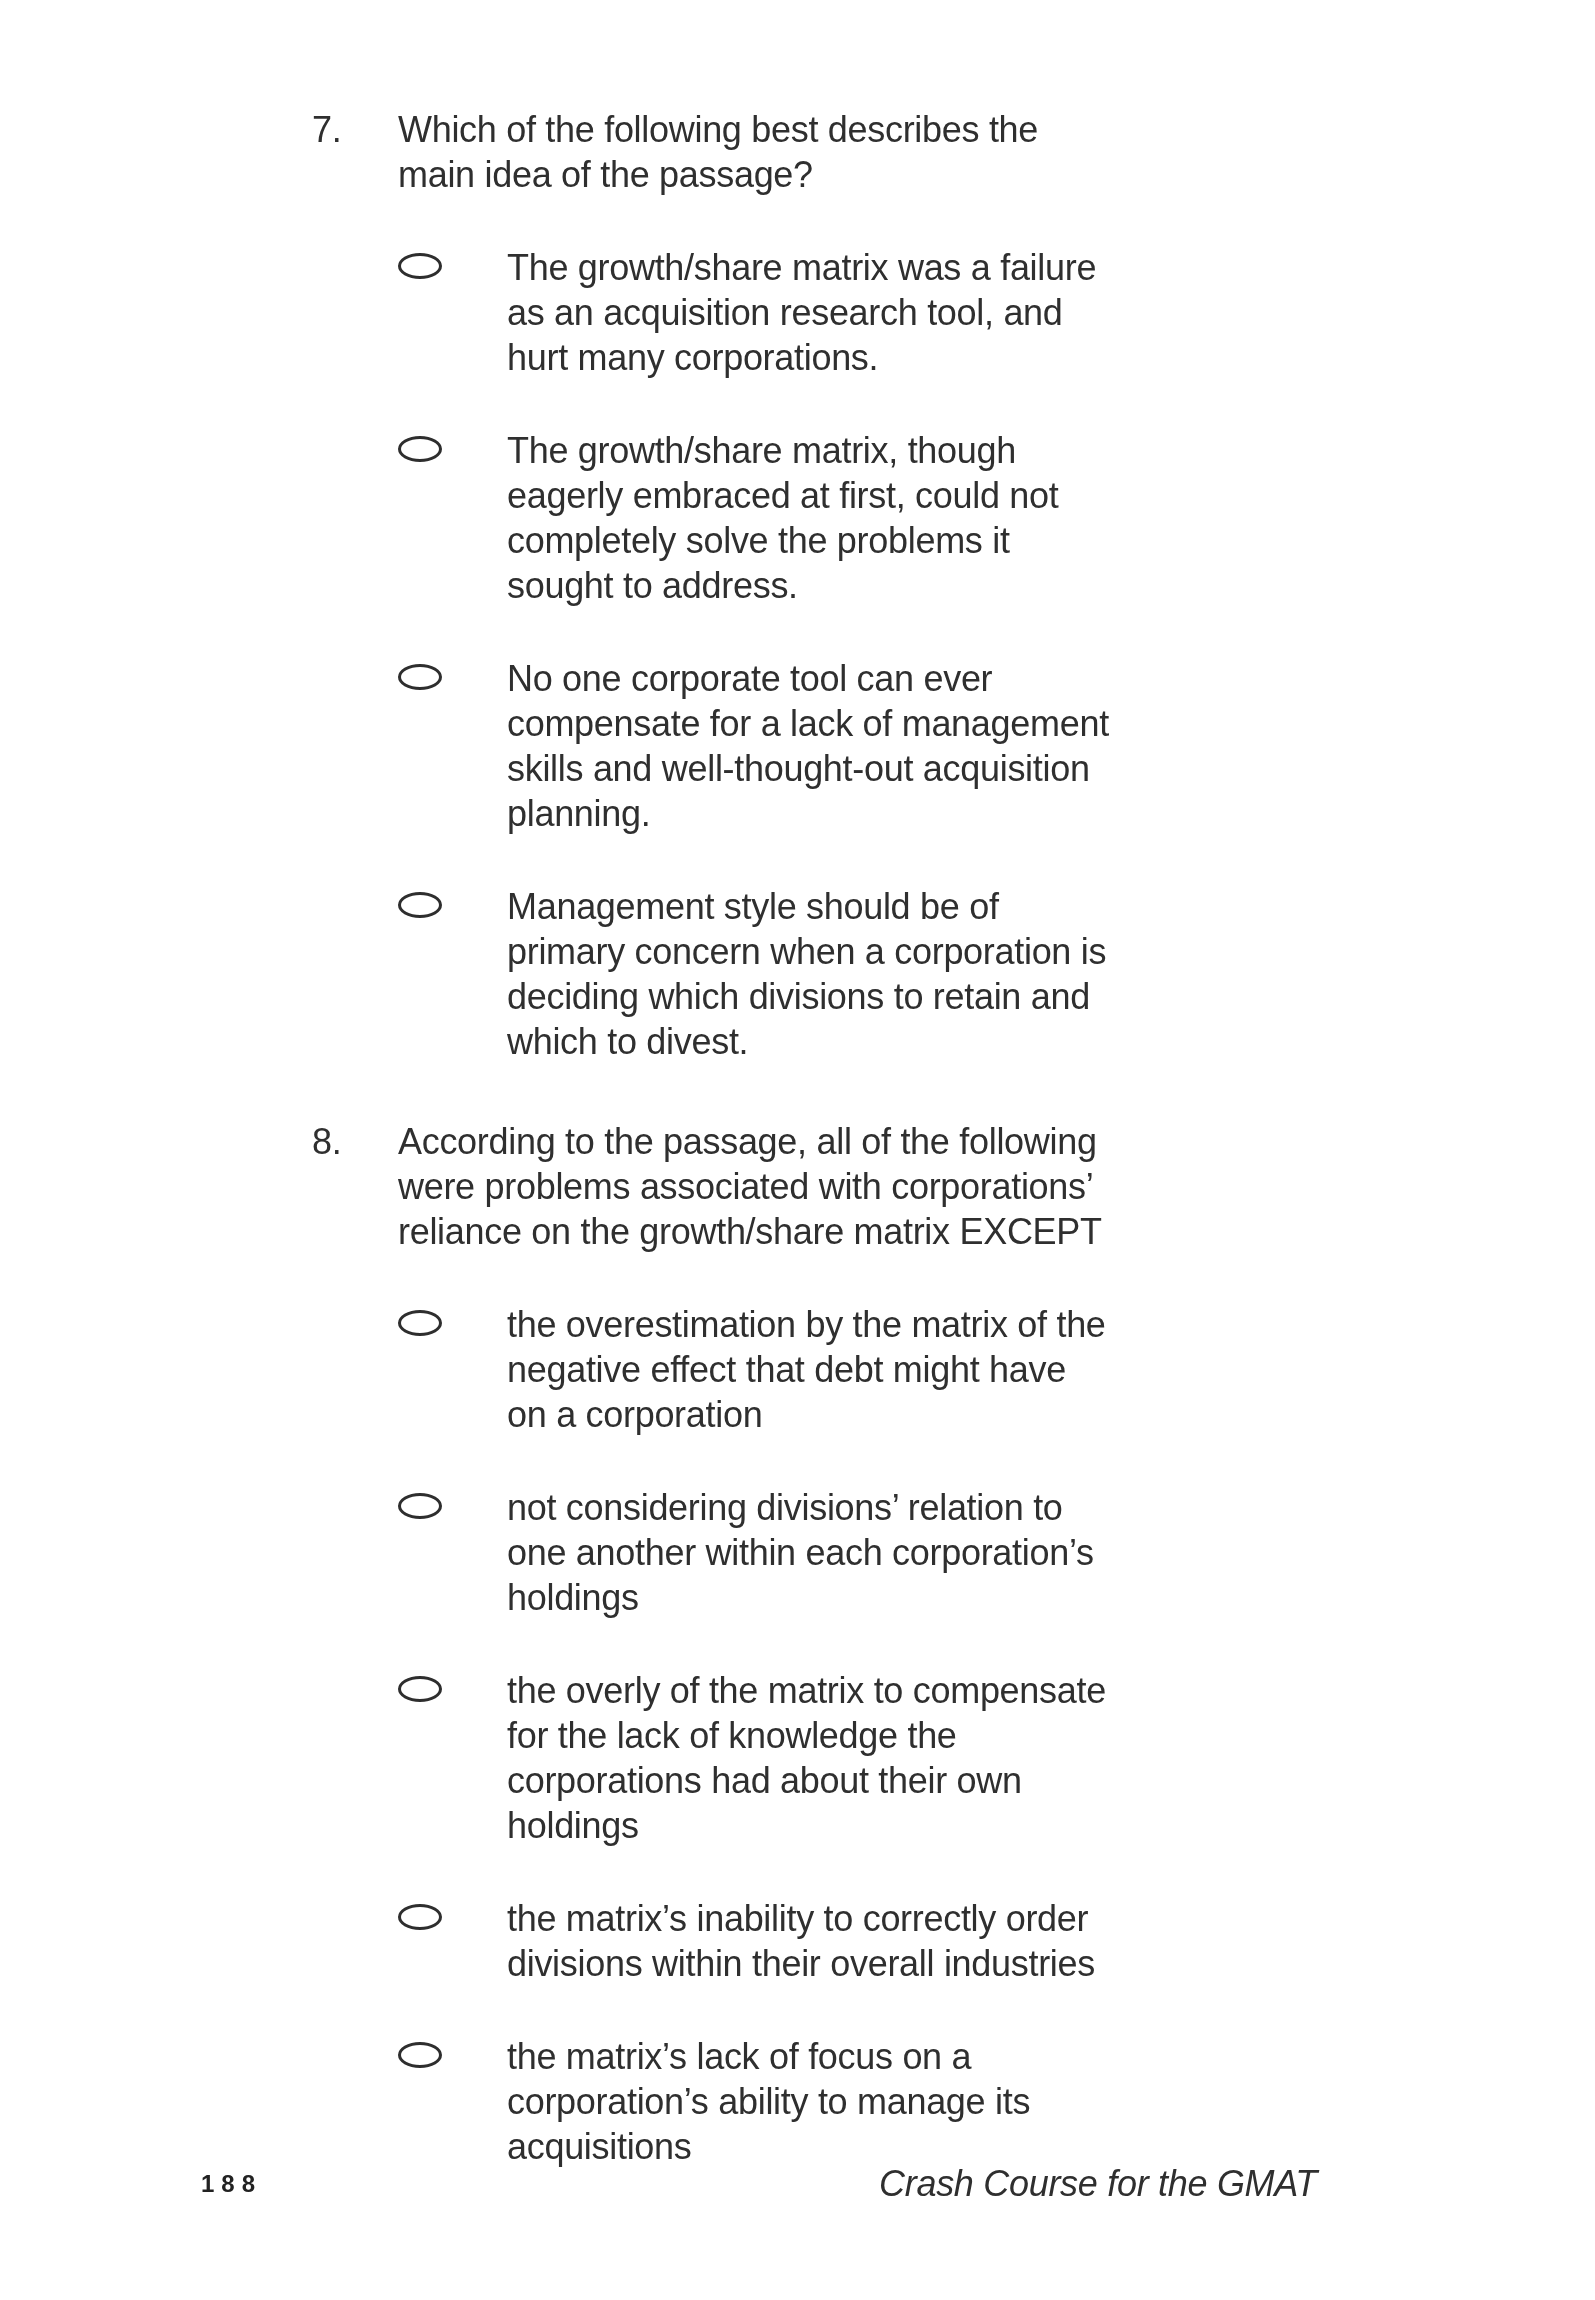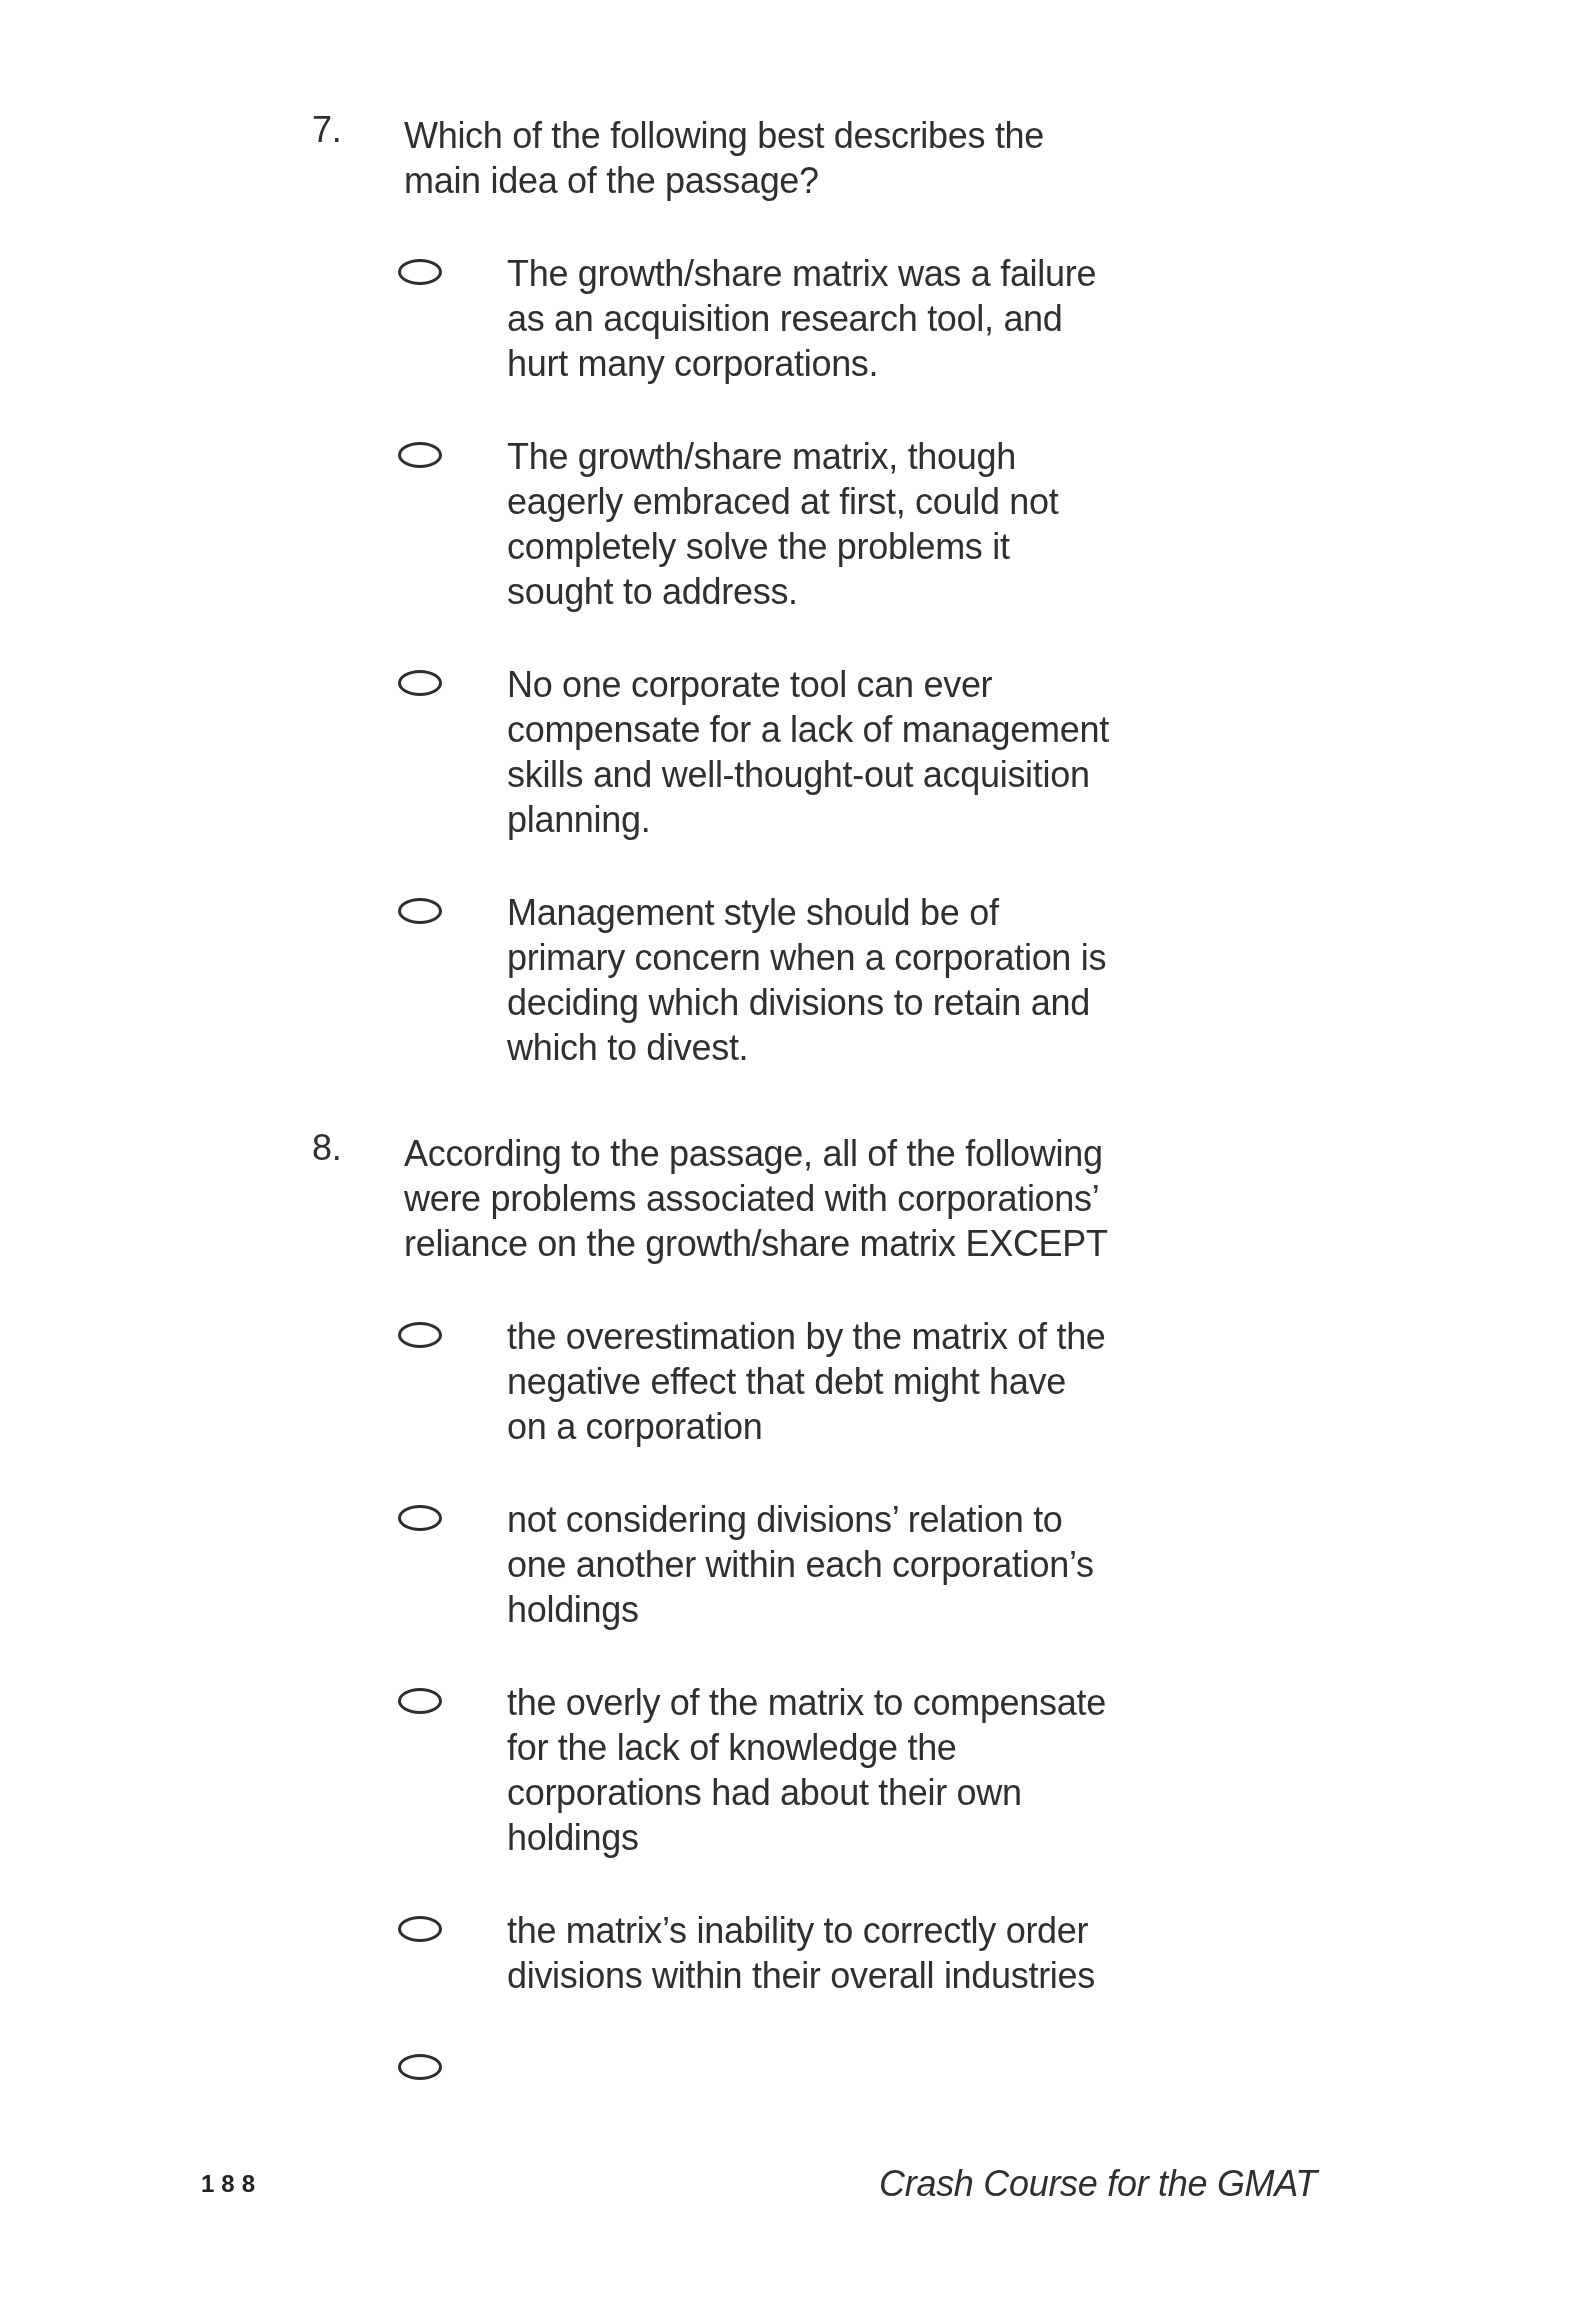--- a/index.html
+++ b/index.html
@@ -22,21 +22,21 @@
   .qnum {
     width: 86px;
     flex: 0 0 86px;
     font-size: 36px;
     line-height: 45px;
     letter-spacing: -0.3px;
   }
   .qbody { width: 752px; }
   .pre { white-space: pre-line; }
   .qtext {
-    margin: 6px;
+    margin: 0;
     font-size: 36px;
     line-height: 45px;
     letter-spacing: -0.3px;
   }
   .options { margin-top: 13px; }
   .option { display: flex; align-items: flex-start; margin-top: 48px; }
   .bubble {
     flex: 0 0 auto;
     width: 44px;
     height: 26px;
@@ -145,20 +145,23 @@
 corporations had about their own
 holdings</p>
           </div>
           <div class="option">
             <span class="bubble"></span>
             <p class="otext pre">the matrix’s inability to correctly order
 divisions within their overall industries</p>
           </div>
           <div class="option">
             <span class="bubble"></span>
+            <p class="otext pre">the matrix’s lack of focus on a
+corporation’s ability to manage its
+acquisitions</p>
           </div>
         </div>
       </div>
     </section>
 
   </main>
 
   <footer class="footer">
     <span class="pageno">188</span>
     <span class="booktitle">Crash Course for the GMAT</span>

